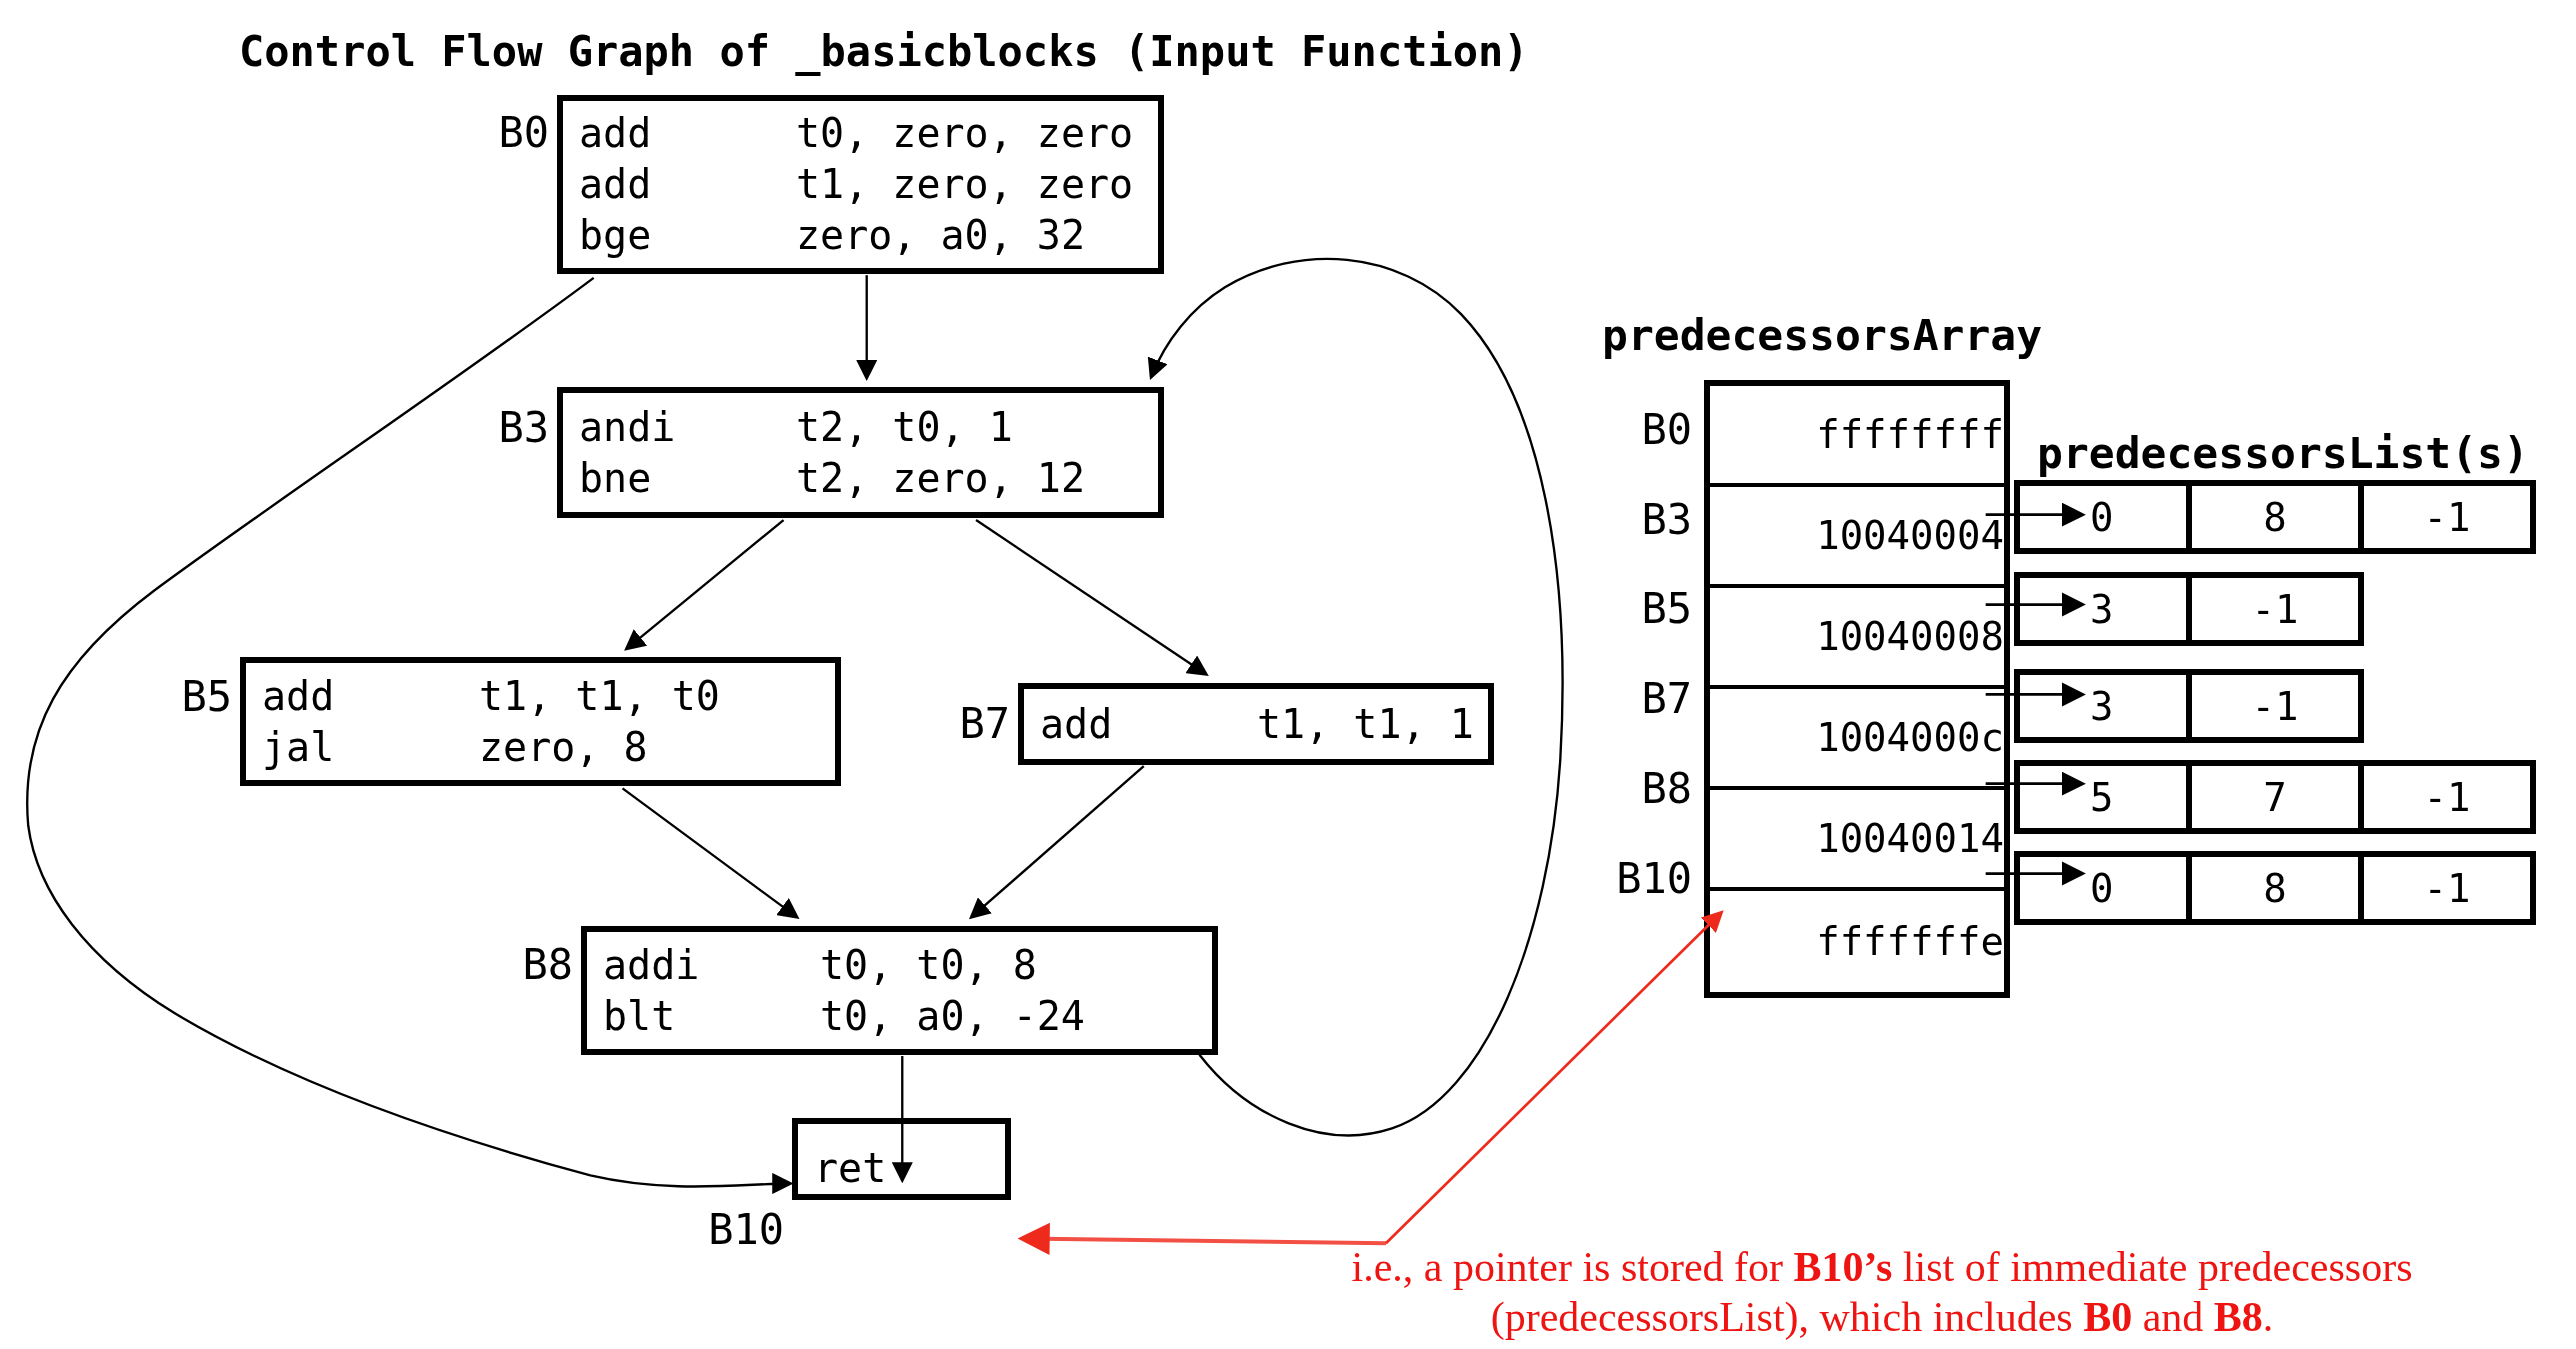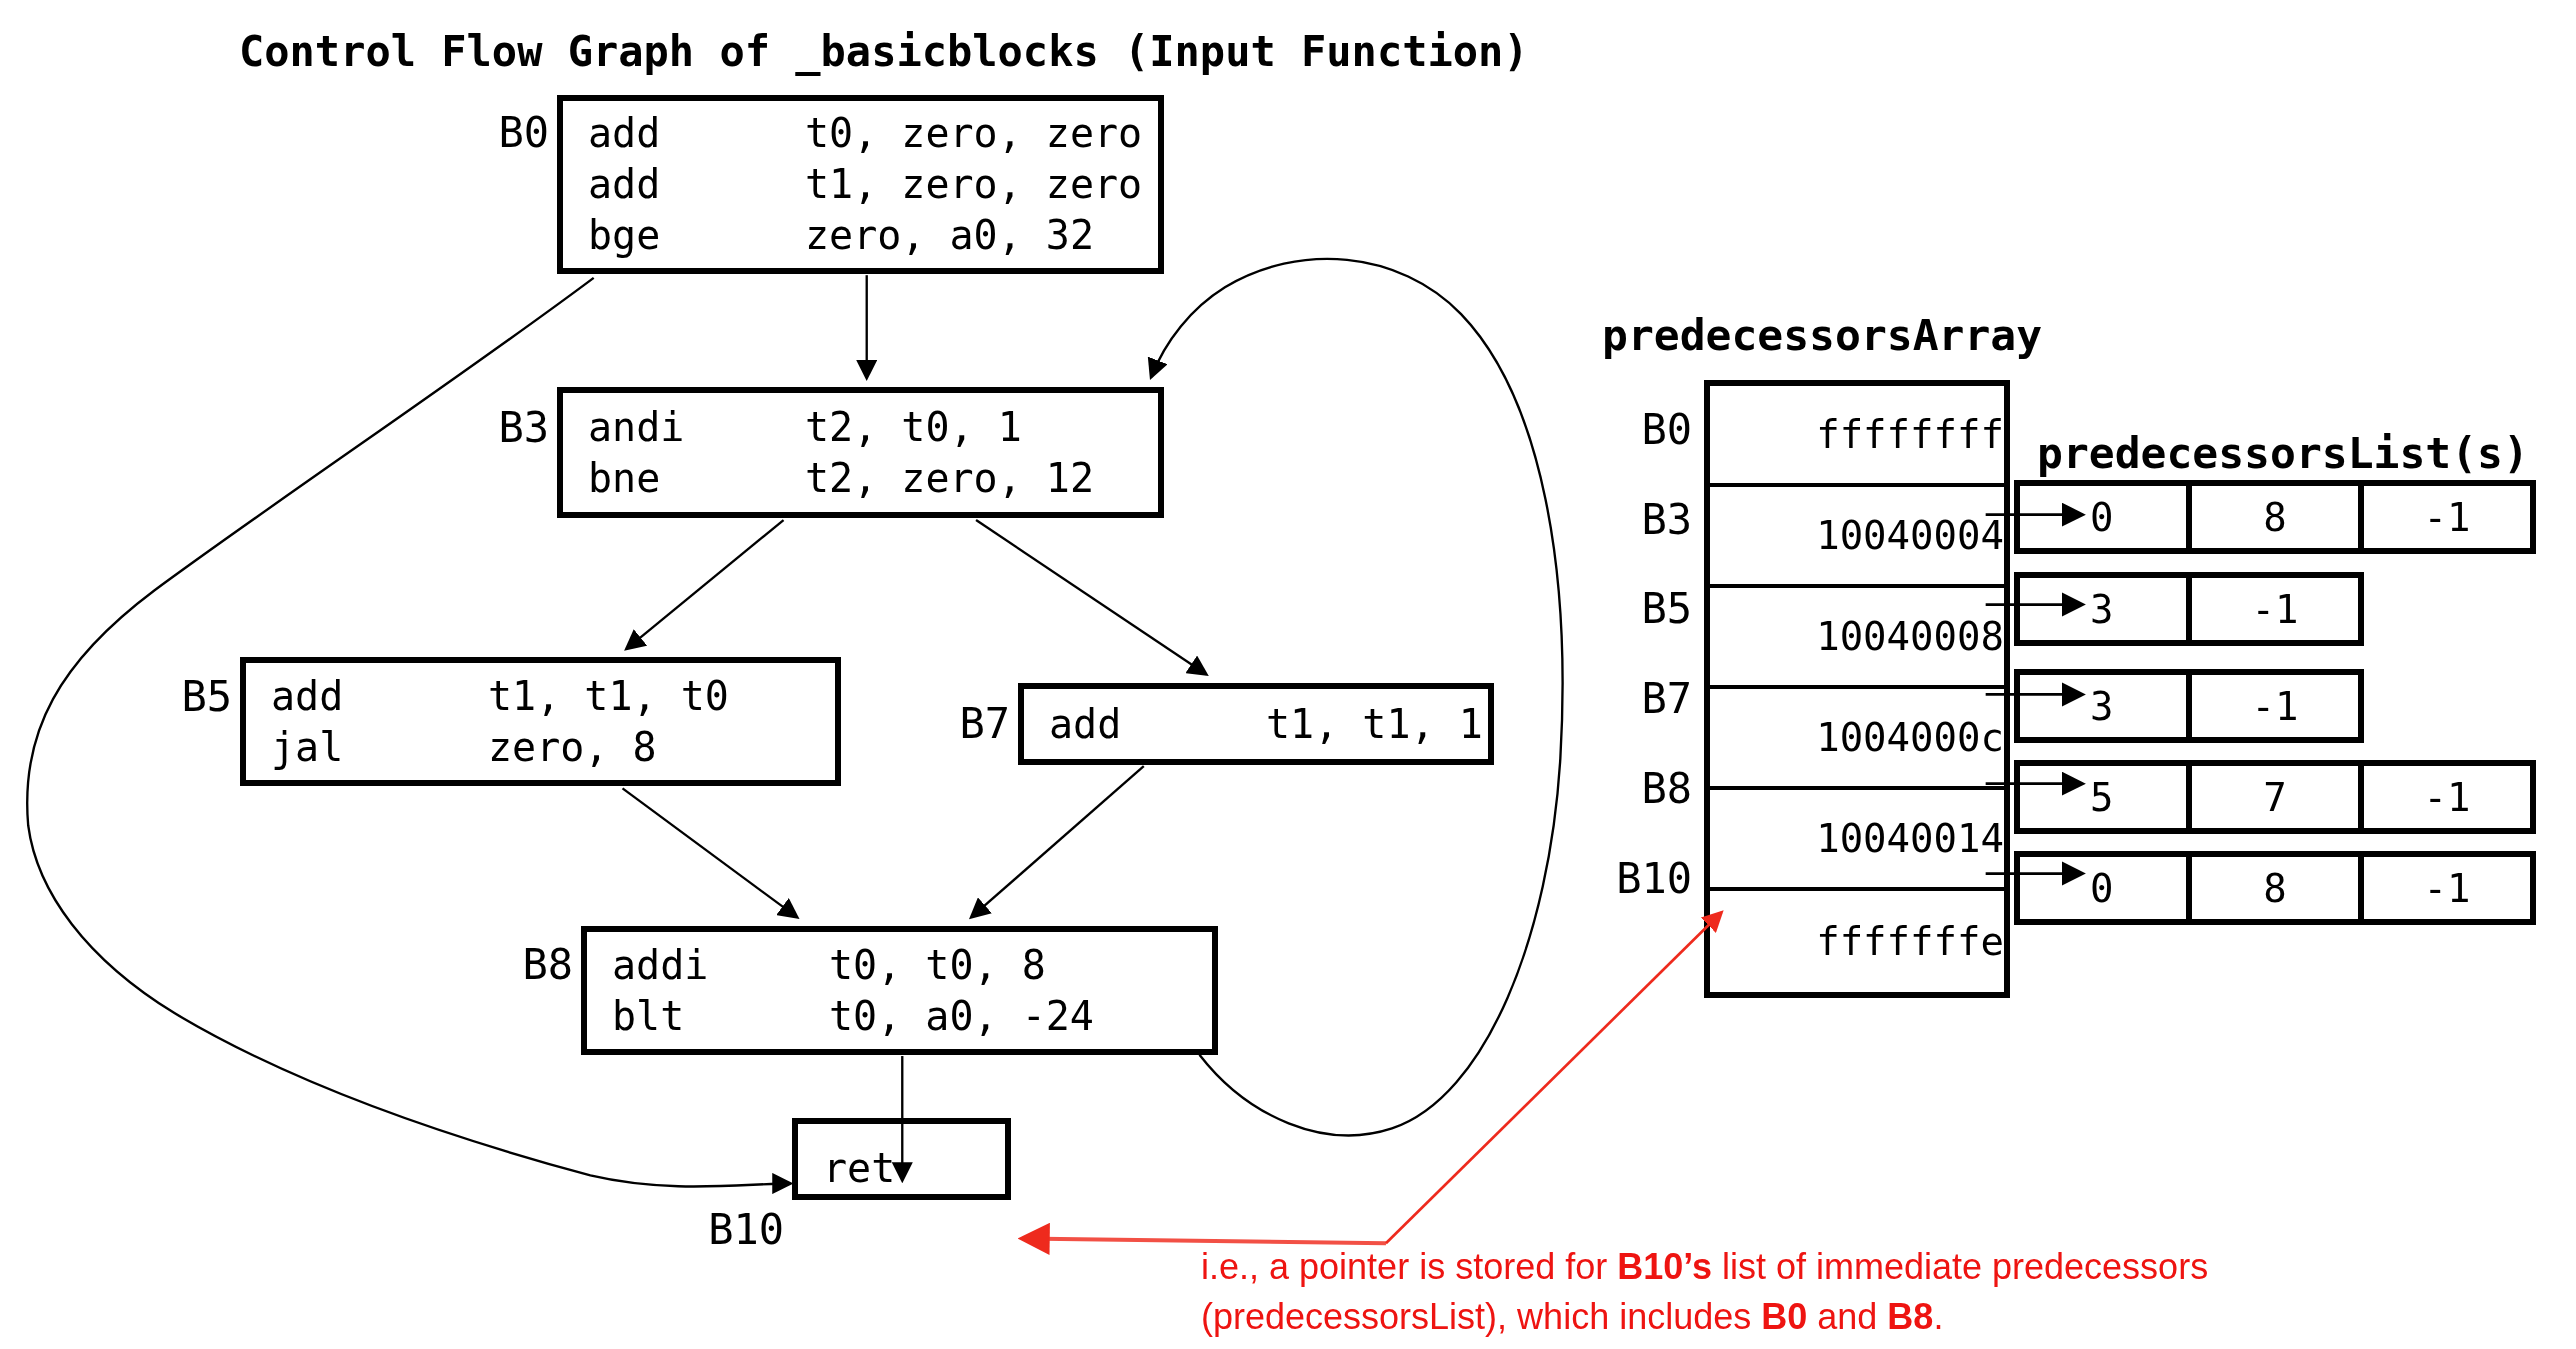--- a/index.html
+++ b/index.html
@@ -6,21 +6,21 @@
   #canvas{position:relative;width:2576px;height:1350px;background:#ffffff;overflow:hidden;
           font-family:"DejaVu Sans Mono",monospace;color:#000;}
 
   
   .main-title{position:absolute;left:239px;top:27px;font-size:42px;font-weight:bold;
               letter-spacing:0px;white-space:pre;}
   .mono-header{position:absolute;font-size:43px;font-weight:bold;white-space:pre;}
 
   
   .block{position:absolute;border:6px solid #000;background:#fff;box-sizing:border-box;
-         display:flex;flex-direction:column;justify-content:center;padding-left:25px;z-index:1;}
+         display:flex;flex-direction:column;justify-content:center;padding-left:16px;z-index:1;}
   .code-line{font-size:40px;line-height:51px;white-space:pre;}
   .mn{display:inline-block;width:217px;}
   .block-label{position:absolute;font-size:42px;line-height:51px;white-space:pre;
                transform:translateX(-100%);z-index:1;}
 
   
   .arr-table{position:absolute;left:1704px;top:380px;width:294px;border:6px solid #000;
              background:#fff;box-sizing:content-box;z-index:1;}
   .arr-row{height:101px;border-bottom:4.7px solid #000;display:flex;align-items:center;
            justify-content:flex-end;font-size:39px;box-sizing:border-box;}
@@ -28,22 +28,22 @@
   .arr-label{position:absolute;font-size:42px;transform:translate(-100%,-50%);z-index:1;white-space:pre;}
 
   
   .list-row{position:absolute;display:flex;z-index:1;}
   .cell{width:178px;height:74px;border:6px solid #000;box-sizing:border-box;background:#fff;
         display:flex;align-items:center;justify-content:center;font-size:39px;}
   .cell + .cell{margin-left:-6px;}
   .cell.first{justify-content:flex-start;padding-left:70px;}
 
   
-  .annotation{position:absolute;left:1201px;top:1242px;width:1362px;text-align:left;
-              font-family:Liberation Sans, sans-serif;font-size:36px;line-height:50px;z-index:1;}
+  .annotation{position:absolute;left:1201px;top:1242px;width:1362px;text-align:center;
+              font-family:Liberation Serif, serif;font-size:42px;line-height:50px;z-index:1;}
   .annotation .b{font-weight:bold;}
 
   
   #edges{position:absolute;left:0;top:0;z-index:3;pointer-events:none;}
 </style>
 </head>
 <body>
 
 <div id="canvas">
 

